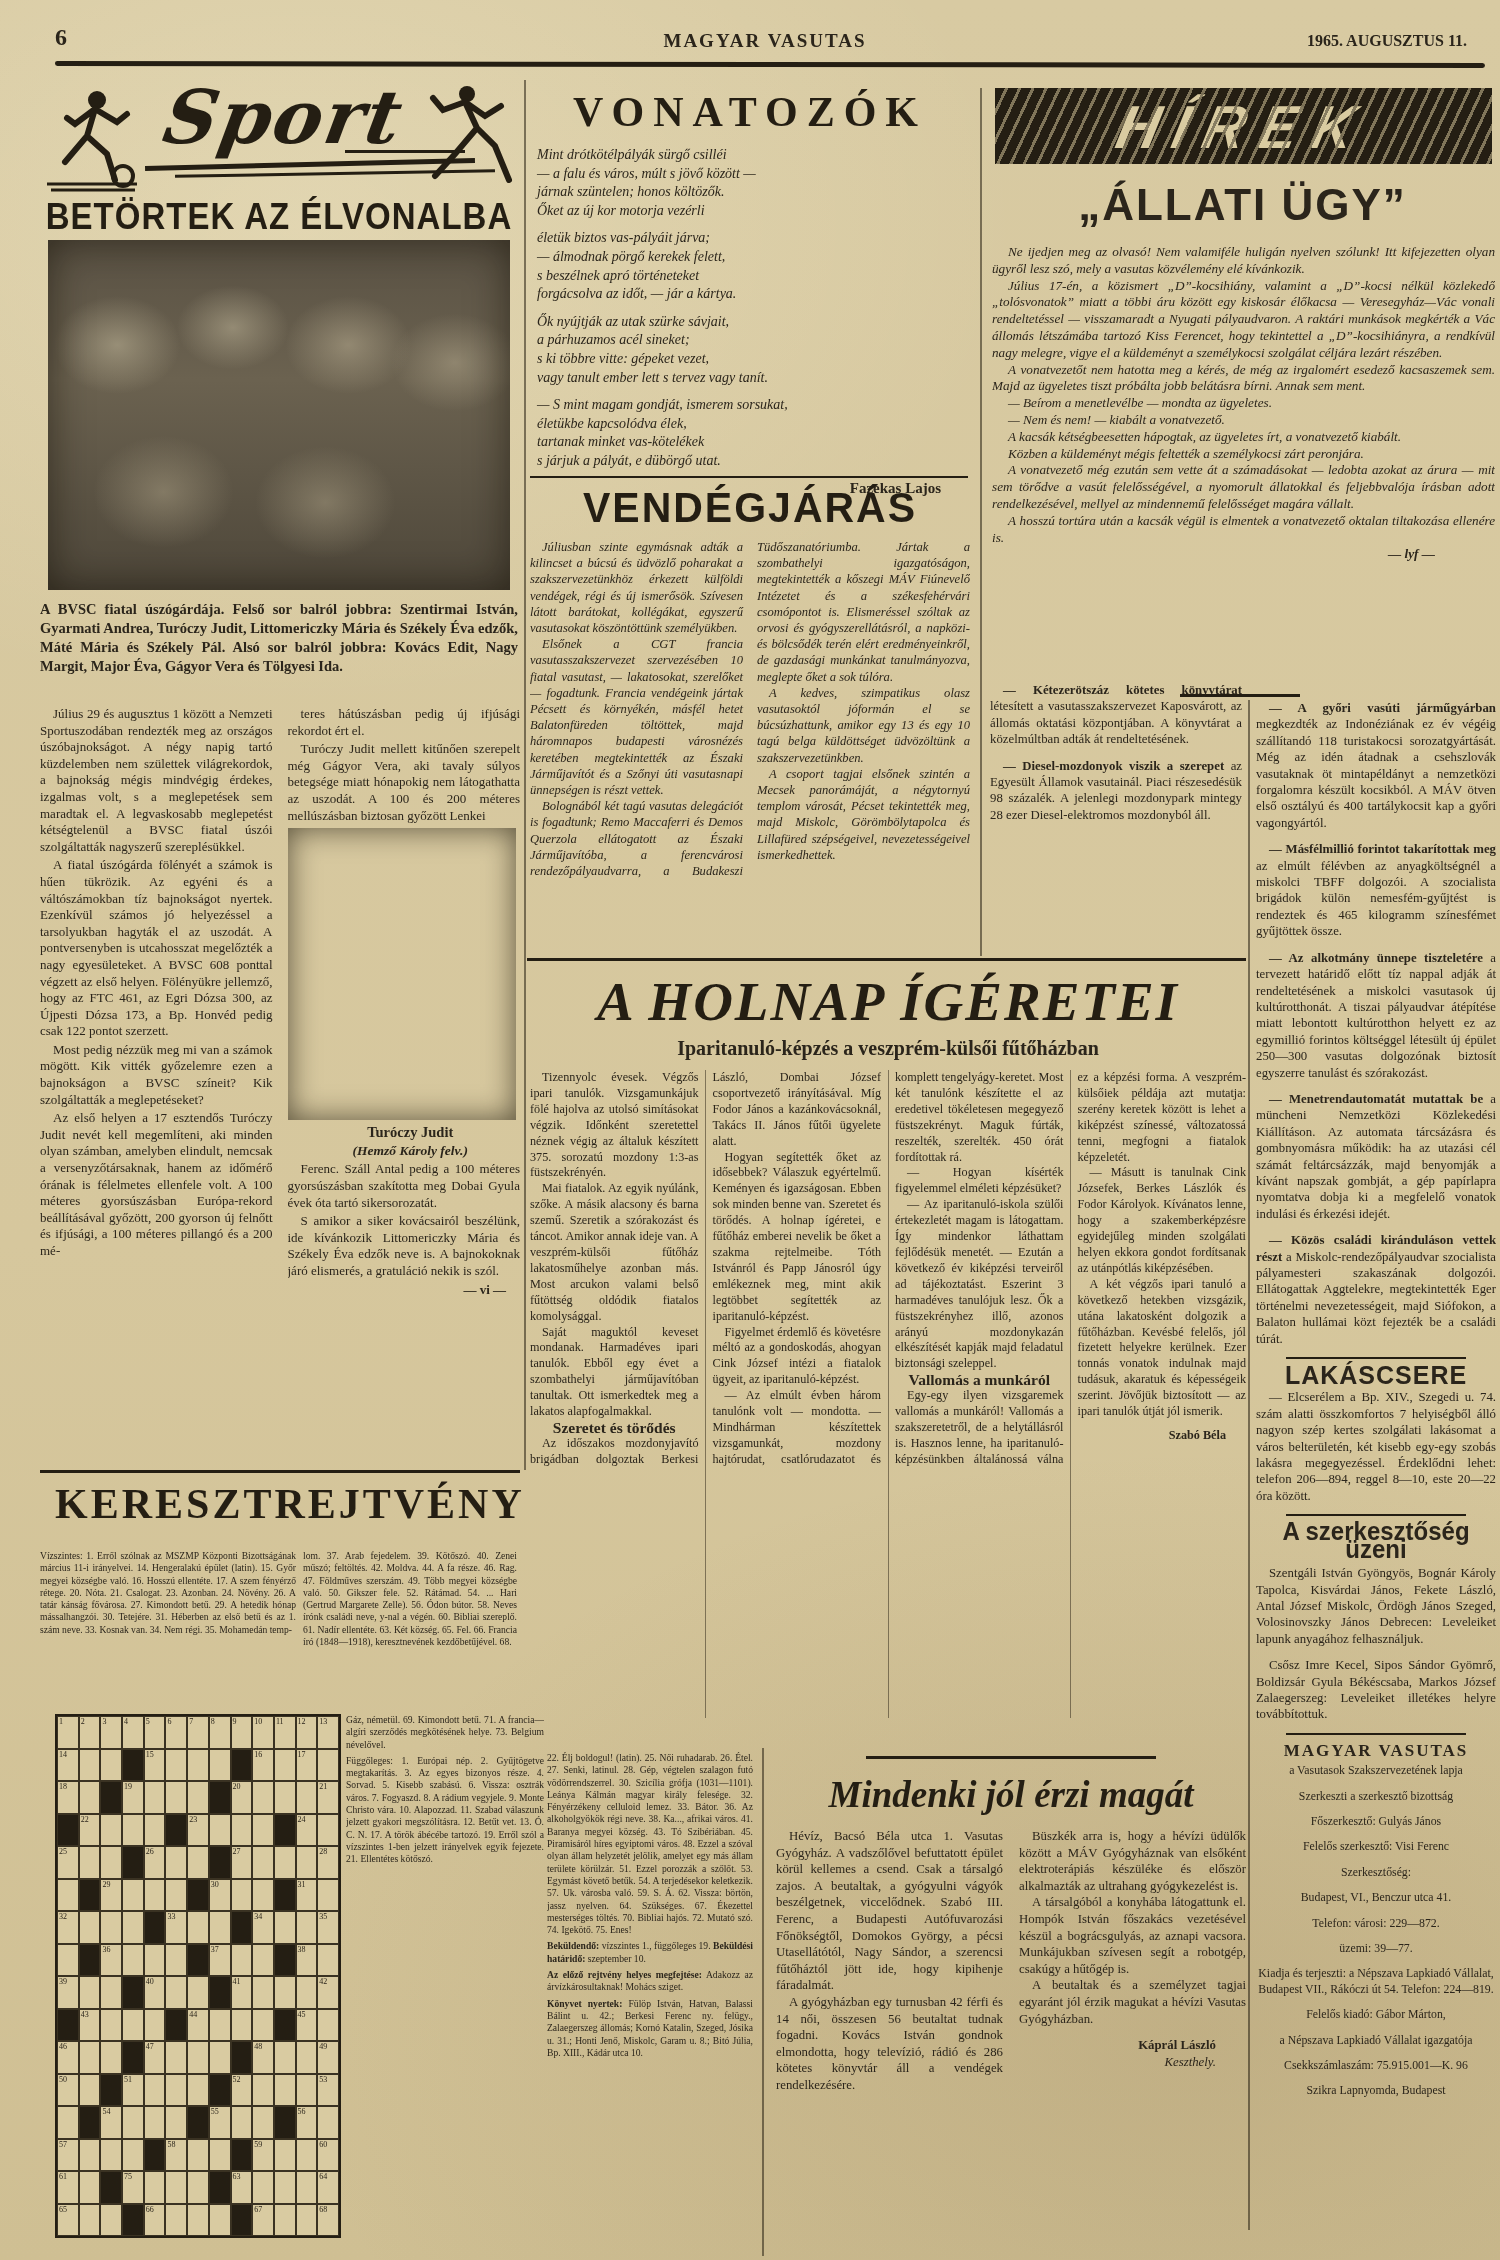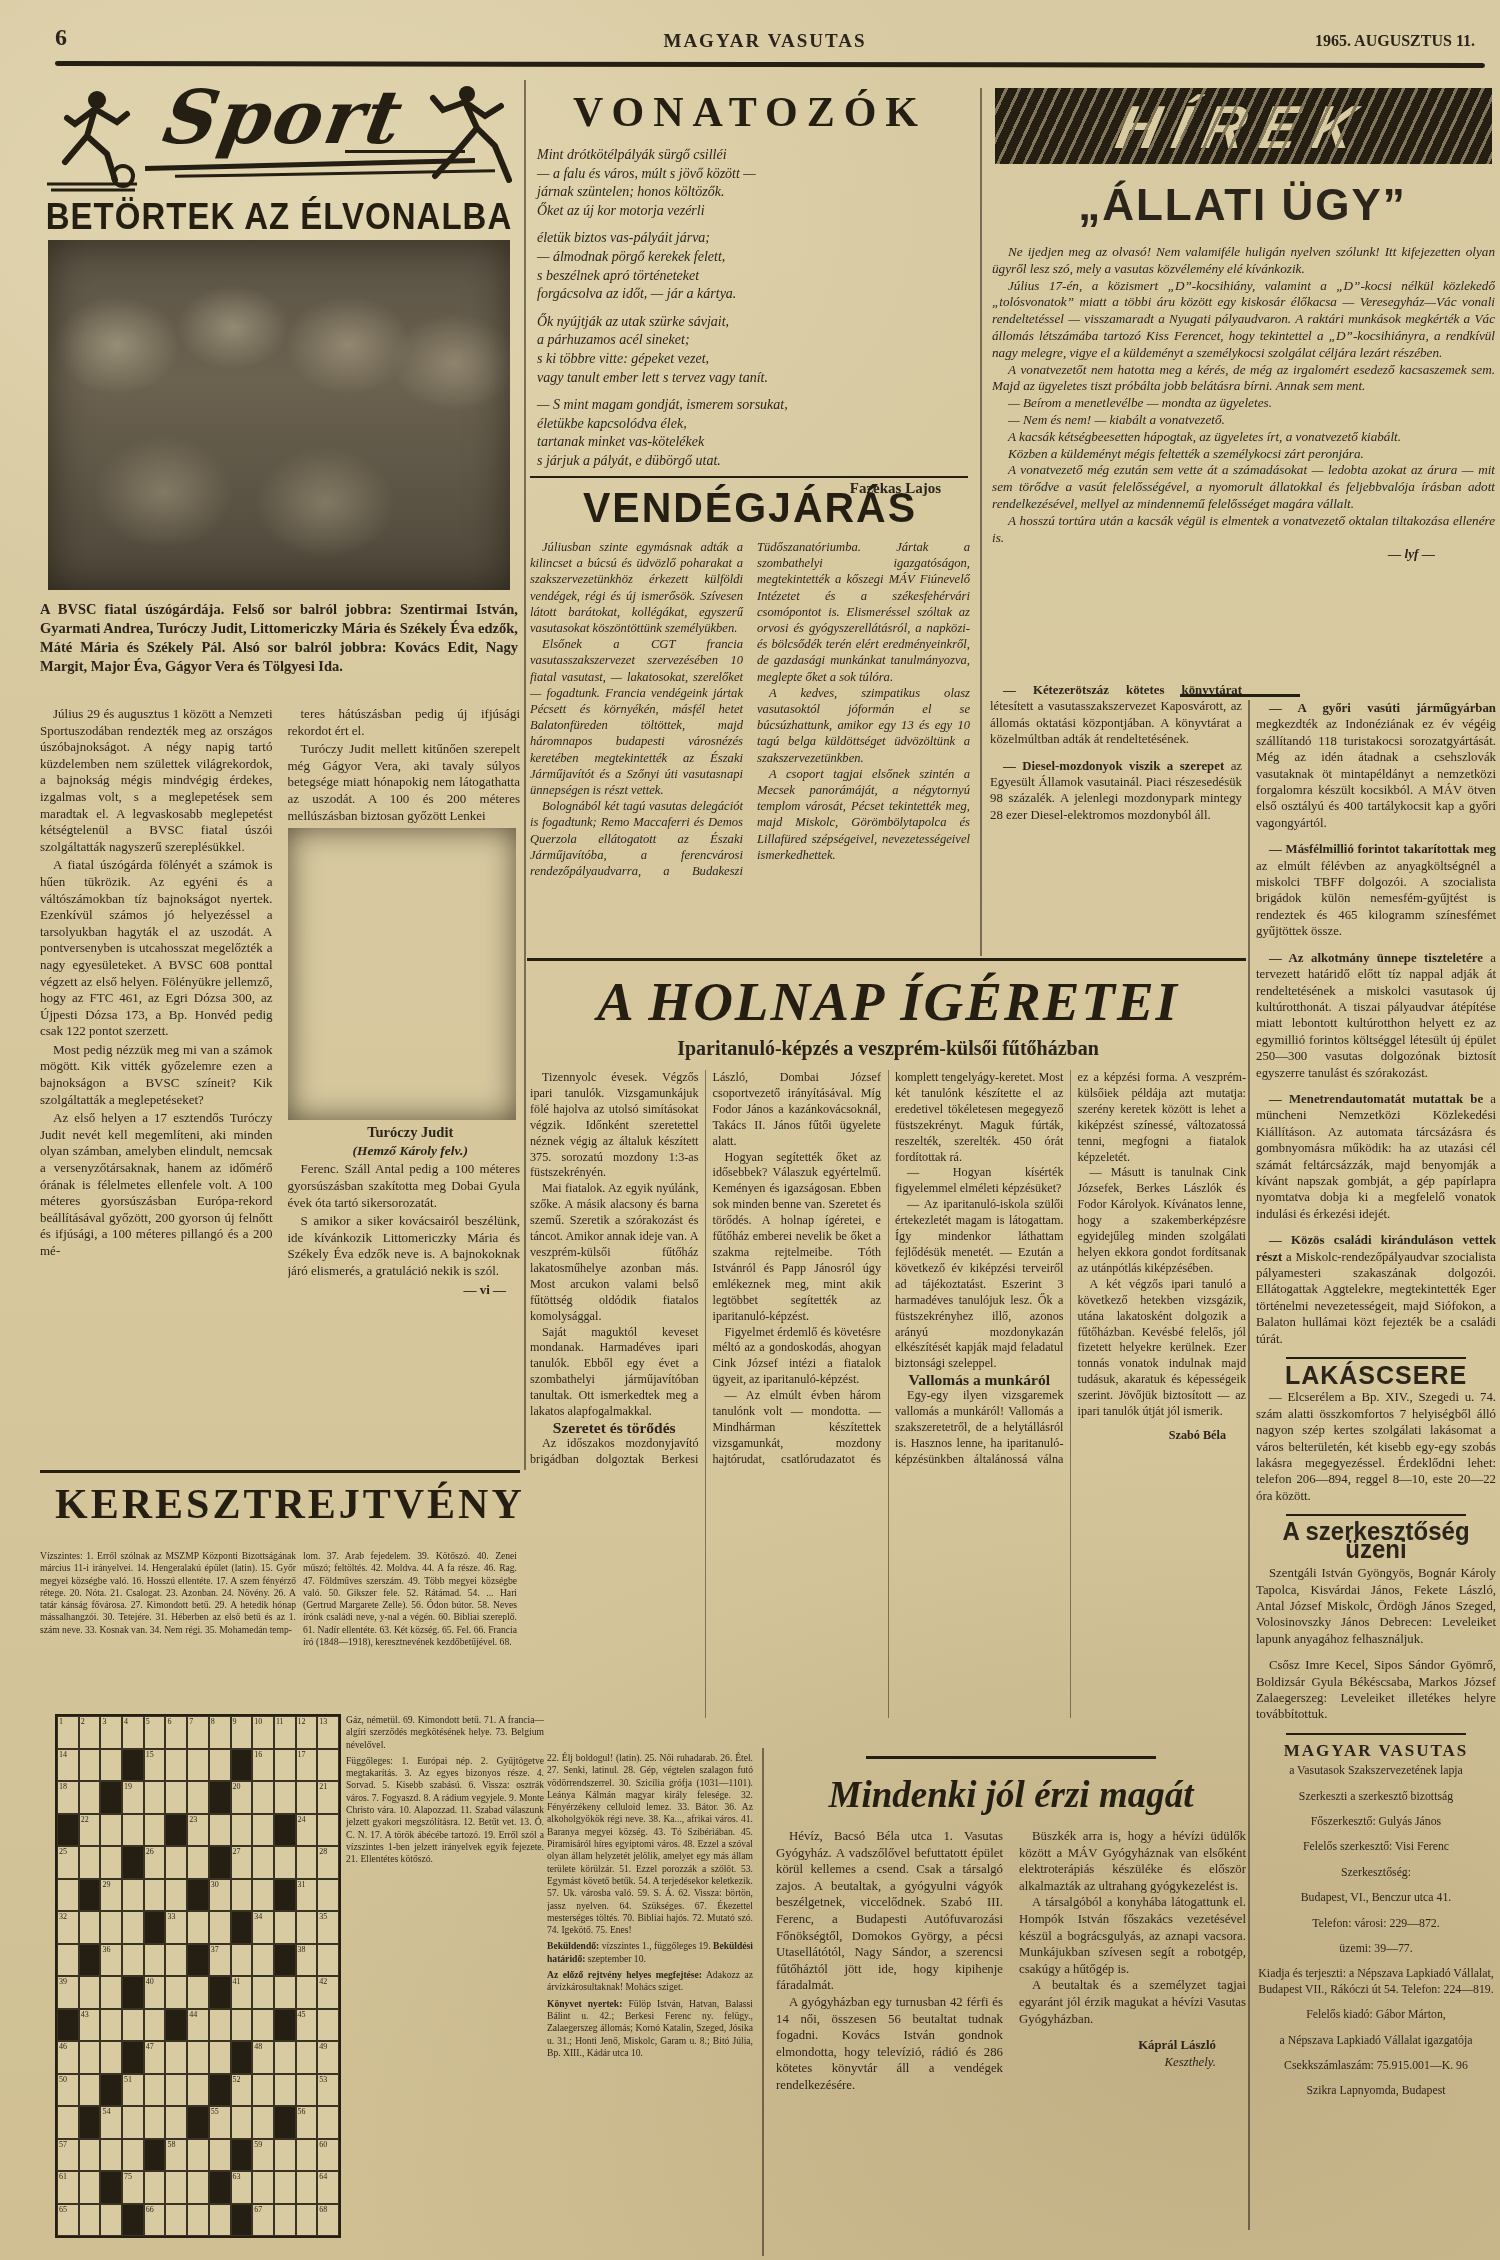--- a/index.html
+++ b/index.html
@@ -9,21 +9,21 @@
       radial-gradient(1400px 900px at 80% 90%, rgba(120,95,55,.18), transparent 65%),
       linear-gradient(180deg,#d8caa2 0%, #d6c79d 55%, #cfbf93 100%);
     color:#2b251b; font-family:"Liberation Serif", serif;}
   .abs{position:absolute;}
   .rule{background:#241e13;}
   .vrule{position:absolute;width:2px;background:rgba(40,32,18,.55);}
   
   .masthead{top:24px;left:55px;right:25px;height:38px;}
   .mast-num{position:absolute;left:0;top:0;font-weight:bold;font-size:24px;}
   .mast-title{position:absolute;left:0;right:0;top:6px;text-align:center;font-weight:bold;font-size:19px;letter-spacing:2px;}
-  .mast-date{position:absolute;right:0;top:8px;font-weight:bold;font-size:16px;}
+  .mast-date{position:absolute;right:8px;top:8px;font-weight:bold;font-size:16px;}
   .mast-rule{top:62px;left:55px;right:15px;height:5px;background:#241e13;border-radius:3px;transform:rotate(.08deg);}
   
   .sport-logo{top:80px;left:45px;width:470px;height:112px;}
   .sport-script{position:absolute;left:120px;top:-6px;font-family:"DejaVu Serif",serif;font-style:italic;font-weight:bold;
     font-size:74px;transform:skewX(-10deg);letter-spacing:2px;color:#241e13;}
   .sport-underline1{position:absolute;left:100px;top:82px;width:330px;height:5px;background:#241e13;transform:rotate(-1.4deg);}
   .sport-underline2{position:absolute;left:130px;top:92px;width:320px;height:3px;background:#241e13;transform:rotate(-1deg);}
   .sport-underline3{position:absolute;left:300px;top:70px;width:120px;height:3px;background:#241e13;}
   .sport-head{top:198px;left:40px;width:478px;text-align:center;font-family:"Liberation Sans",sans-serif;
     font-weight:bold;font-size:33px;letter-spacing:1px;transform:scaleY(1.12);color:#241e13;}

